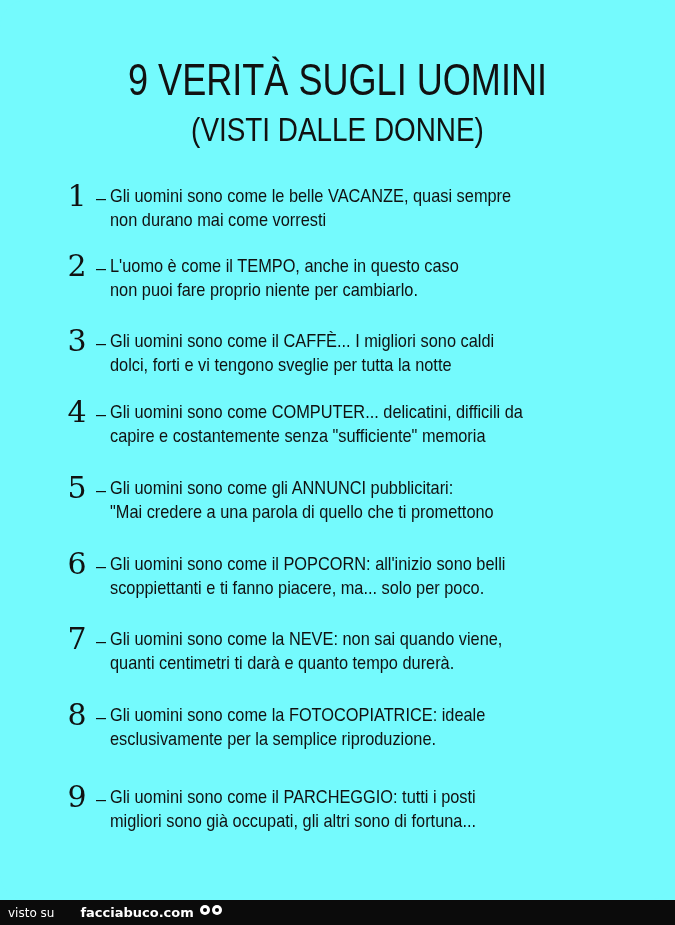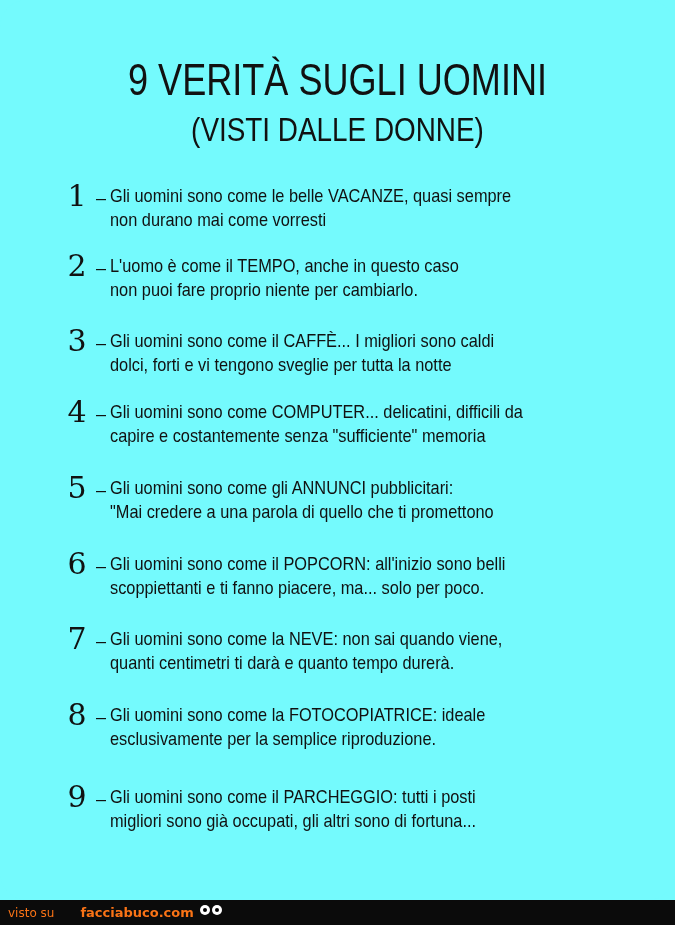--- a/index.html
+++ b/index.html
@@ -25,21 +25,21 @@
   }
   .dash { position: absolute; left: 38px; top: 4px; font-size: 18px; }
   .text {
     position: absolute; left: 52px; width: 560px;
     font-size: 19px; line-height: 24px;
     transform: scaleX(0.86); transform-origin: left top;
     white-space: nowrap;
   }
   .footer {
     position: absolute; left: 0; top: 900px; width: 675px; height: 25px;
-    background: #0b0b0b; color: #f97316;
+    background: #0b0b0b; color: #ffffff;
     display: flex; align-items: center;
   }
   .visto { margin-left: 8px; font-size: 12px; font-family: "DejaVu Sans", sans-serif; }
   .brand { margin-left: 26px; font-size: 13px; font-weight: bold; font-family: "DejaVu Sans", sans-serif; }
   .eyes { margin-left: 6px; display: flex; gap: 2px; position: relative; top: -3px; }
   .eye { width: 10px; height: 10px; border-radius: 50%; background: #fff; position: relative; }
   .eye::after { content: ""; position: absolute; left: 3px; top: 3px; width: 4px; height: 4px; border-radius: 50%; background: #000; }
 </style>
 </head>
 <body>

